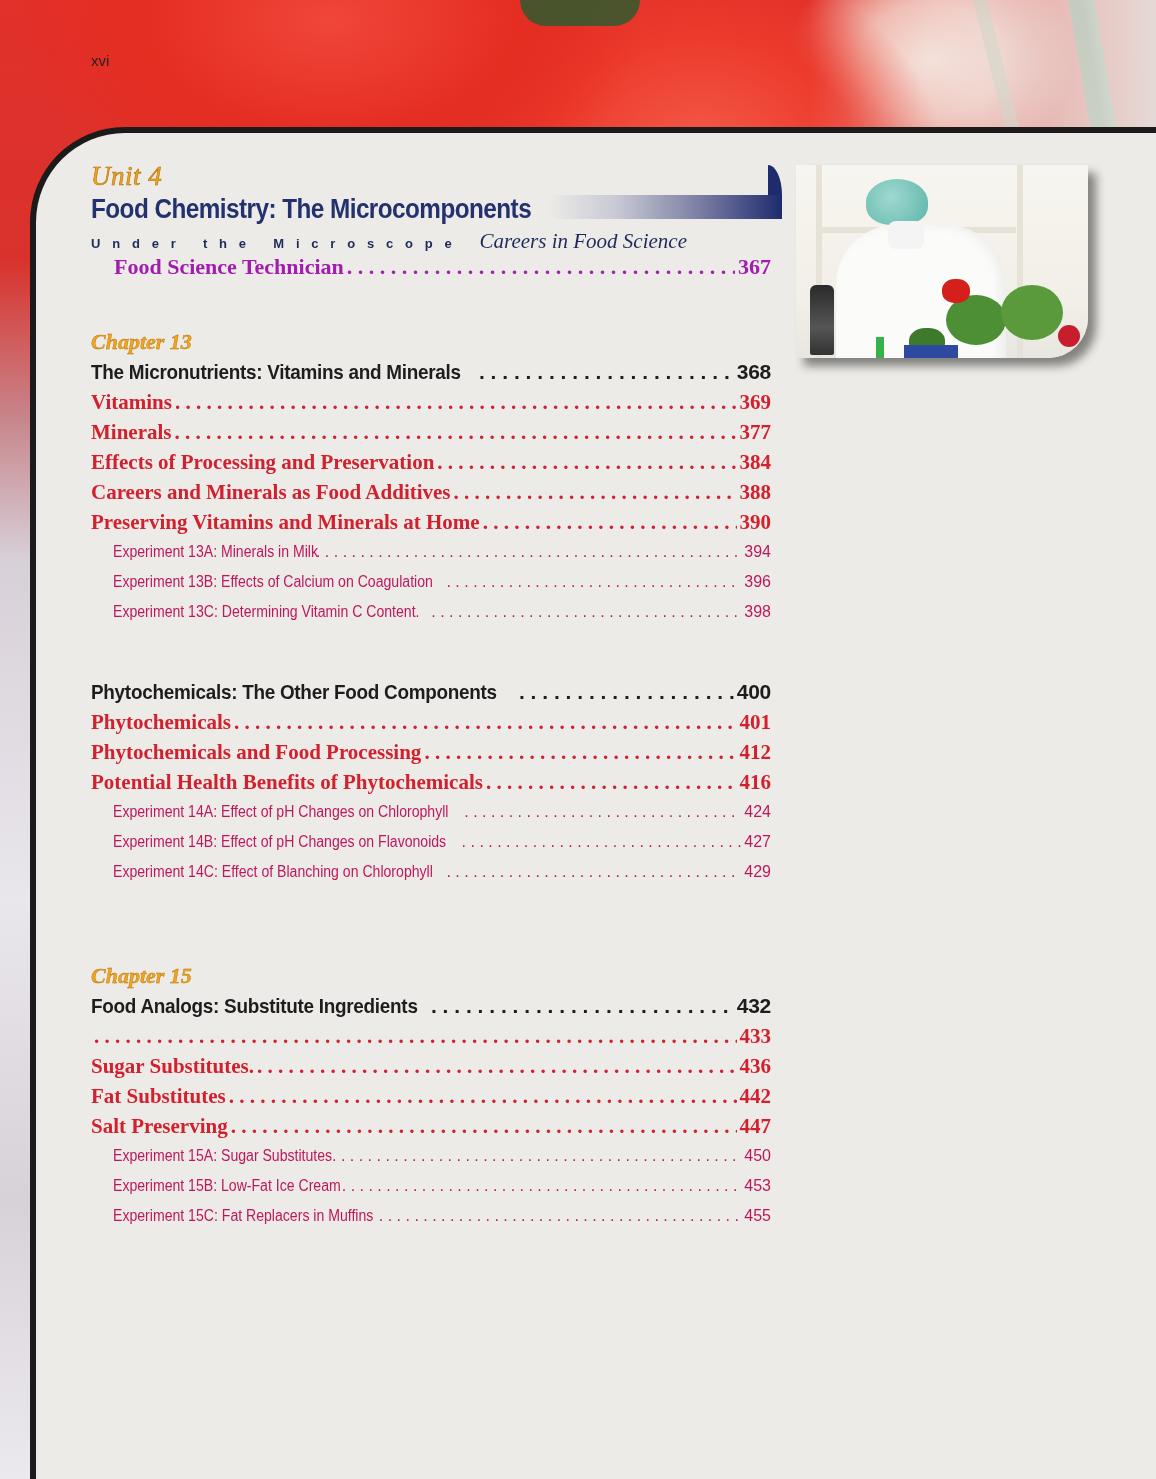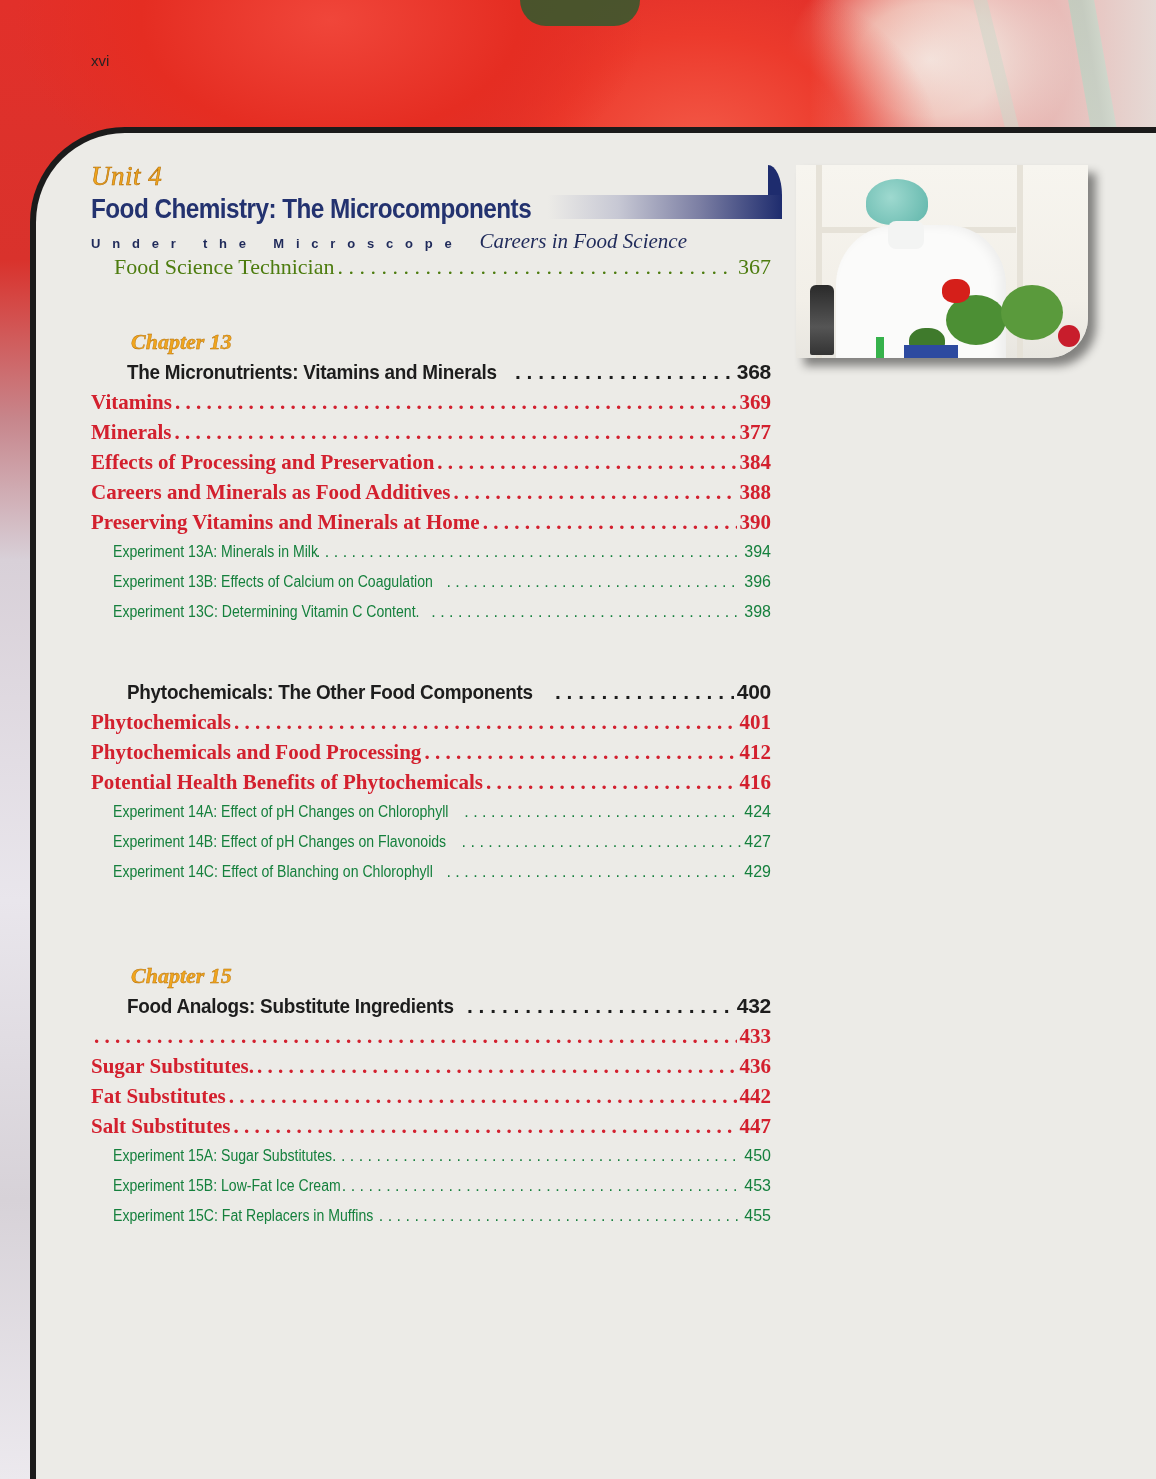--- a/index.html
+++ b/index.html
@@ -34,33 +34,33 @@
 
   .toc { position:absolute; left:91px; width:680px; }
   .unit-label { position:absolute; left:91px; top:161px; font-family:"Liberation Serif", serif; font-style:italic; font-size:27px; color:#f0a51e; -webkit-text-stroke:0.6px #b5700a; letter-spacing:0.5px;}
   .unit-bar { position:absolute; left:548px; top:165px; width:234px; height:54px; }
   .unit-bar .grad { position:absolute; left:0; top:30px; width:234px; height:24px; background:linear-gradient(90deg,#ecebe7 0%,#c7c8d4 30%,#7b7ea3 65%,#1e2c6e 100%); }
   .unit-bar .curve { position:absolute; right:0; top:0; width:14px; height:30px; background:#1e2c6e; border-top-right-radius:14px 30px; }
   .unit-title { position:absolute; left:91px; top:194px; font-size:27px; font-weight:bold; color:#23326f; letter-spacing:-0.6px; transform:scaleX(0.9); transform-origin:left;}
   .microscope { position:absolute; left:91px; top:229px; width:690px; white-space:nowrap; }
   .microscope .spaced { font-size:13px; font-weight:bold; letter-spacing:11.8px; color:#1f2a5a; }
   .microscope .careers { font-family:"Liberation Serif", serif; font-style:italic; font-size:21px; color:#1f2a5a; margin-left:16px; }
-  .tech-row { position:absolute; left:114px; top:254px; width:657px; display:flex; align-items:baseline; font-family:"Liberation Serif", serif; font-weight:normal; font-size:22px; color:#4d7c0f; }
+  .tech-row { position:absolute; left:114px; top:254px; width:657px; display:flex; align-items:baseline; font-family:"Liberation Serif", serif; font-weight:bold; font-size:22px; color:#a21caf; }
 
   .row { display:flex; align-items:baseline; white-space:nowrap; overflow:hidden; }
   .row .t { flex:0 0 auto; }
   .row .dots { flex:1 1 auto; overflow:hidden; margin:0 3px; letter-spacing:3.2px; }
   .row .dots::before { content:". . . . . . . . . . . . . . . . . . . . . . . . . . . . . . . . . . . . . . . . . . . . . . . . . . . . . . . . . . . . . . . . . . . . . . . . . . . . . . . . . . . . . . . . . . . . . . . . . . . . . . . . . ."; letter-spacing:0; word-spacing:0;}
   .row .p { flex:0 0 auto; }
 
-  .chapter-label { font-family:"Liberation Serif", serif; font-style:italic; font-weight:bold; font-size:22px; color:#f0a51e; -webkit-text-stroke:0.4px #b5700a; height:28px; line-height:28px;margin-left:40px;}
-  .chapter-title { font-size:21px; font-weight:bold; color:#1d1d1d; height:31px; line-height:31px; letter-spacing:-0.3px;margin-left:36px;}
+  .chapter-label { font-family:"Liberation Serif", serif; font-style:italic; font-weight:bold; font-size:22px; color:#f0a51e; -webkit-text-stroke:0.4px #b5700a; height:28px; line-height:28px;}
+  .chapter-title { font-size:21px; font-weight:bold; color:#1d1d1d; height:31px; line-height:31px; letter-spacing:-0.3px;}
   .chapter-title .t { transform:scaleX(0.9); transform-origin:left; display:inline-block; margin-right:-26px;}
   .section { font-family:"Liberation Serif", serif; font-weight:bold; font-size:21px; color:#d3202e; height:30px; line-height:30px; }
-  .experiment { font-size:16px; color:#15803d; height:30px; line-height:30px; padding-left:22px; }
+  .experiment { font-size:16px; color:#be185d; height:30px; line-height:30px; padding-left:22px; }
   .experiment .t { transform:scaleX(0.88); transform-origin:left; display:inline-block; }
   .experiment .dots { margin-left:-30px; }
 
   
   .photo-wrap { position:absolute; left:796px; top:165px; width:292px; height:193px;
     box-shadow:8px 8px 10px rgba(0,0,0,.45); border-bottom-right-radius:40px; overflow:hidden;
     background:linear-gradient(180deg,#f7f5ef 0%,#f2efe8 70%,#e8e6e0 100%); }
   .photo-wrap .shelf { position:absolute; left:20px; top:0; width:195px; height:193px; border-left:6px solid #e6e2d8; border-right:6px solid #e6e2d8; }
   .photo-wrap .shelf2 { position:absolute; left:20px; top:62px; width:200px; height:6px; background:#e6e2d8; }
   .coat { position:absolute; left:40px; top:60px; width:170px; height:140px; background:#fbfbfa; border-radius:60px 60px 0 0; box-shadow: inset -6px 0 12px rgba(0,0,0,.06);}
@@ -204,21 +204,21 @@
       <span class="t">Sugar Substitutes.</span>
       <span class="dots"></span>
       <span class="p">436</span>
     </div>
   <div class="row section">
       <span class="t">Fat Substitutes</span>
       <span class="dots"></span>
       <span class="p">442</span>
     </div>
   <div class="row section">
-      <span class="t">Salt Substitutes</span>
+      <span class="t">Salt Preserving</span>
       <span class="dots"></span>
       <span class="p">447</span>
     </div>
   <div class="row experiment">
       <span class="t">Experiment 15A: Sugar Substitutes</span>
       <span class="dots"></span>
       <span class="p">450</span>
     </div>
   <div class="row experiment">
       <span class="t">Experiment 15B: Low-Fat Ice Cream</span>

